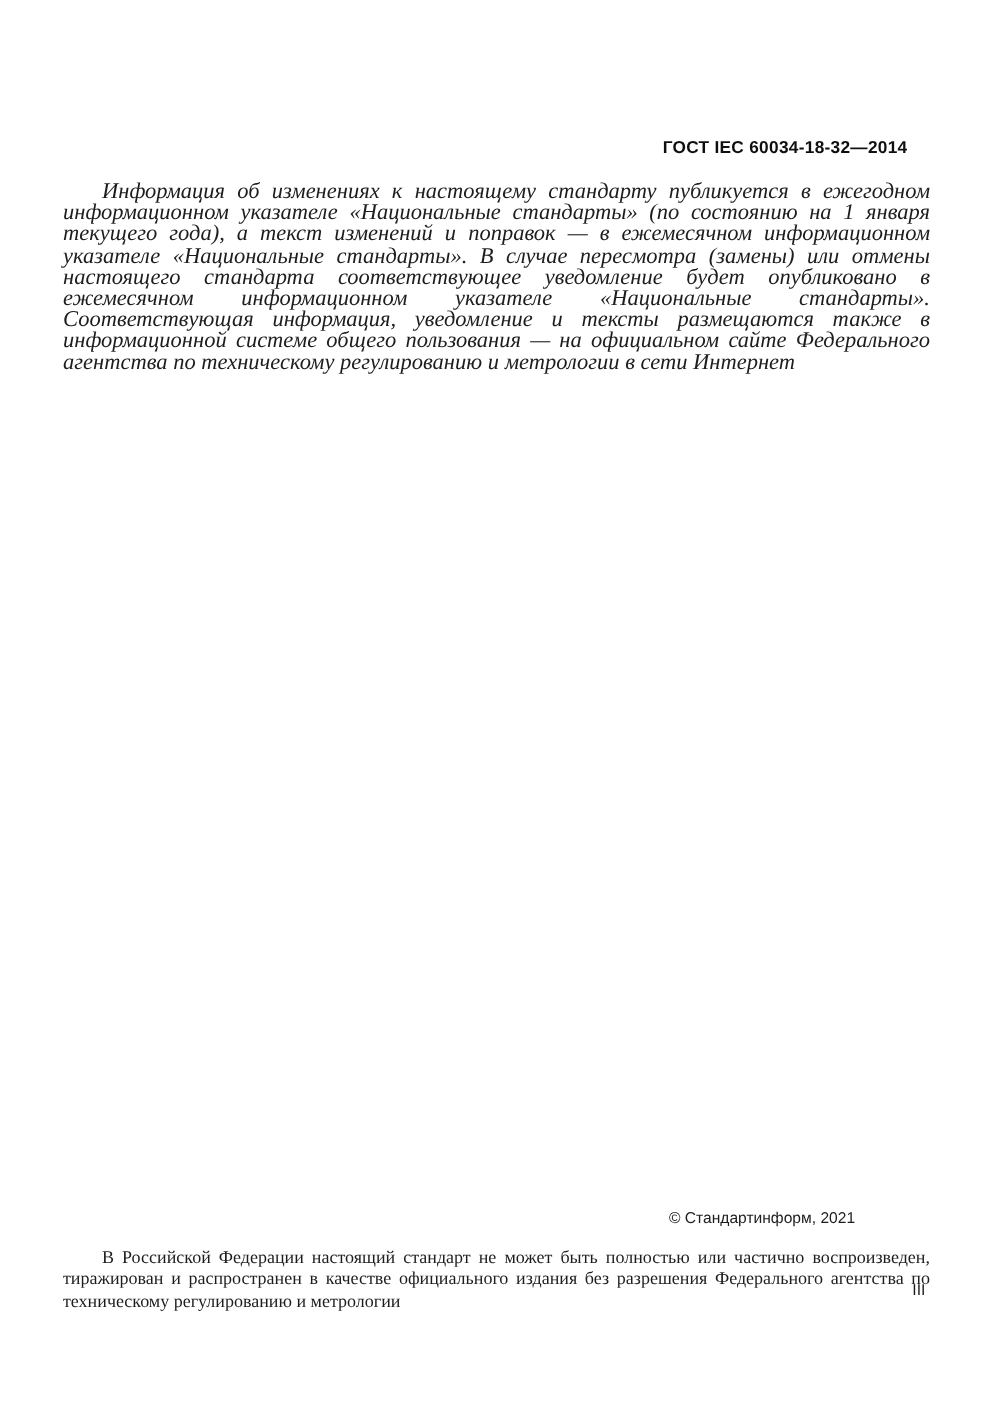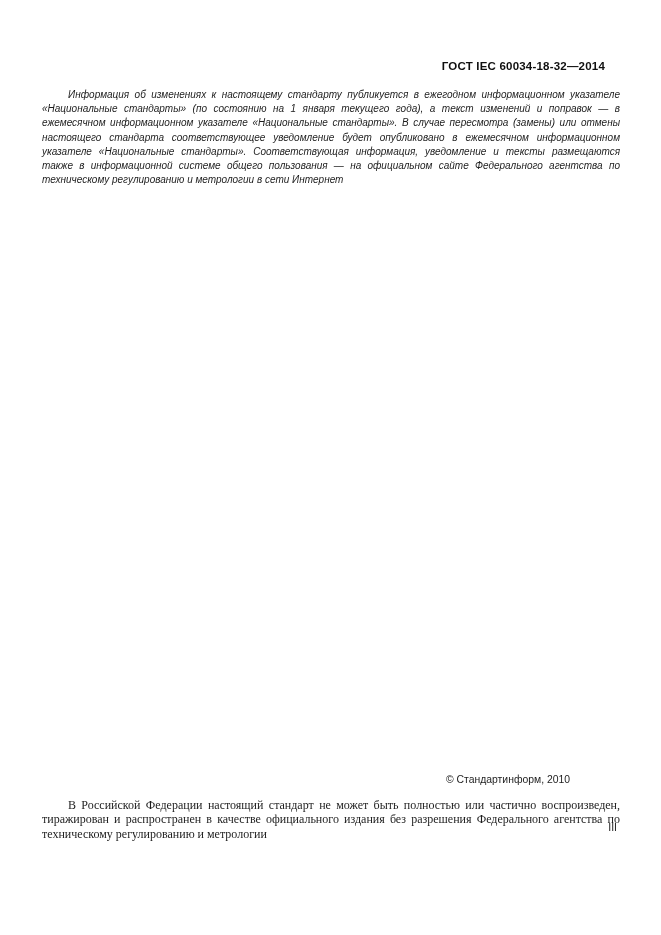--- a/index.html
+++ b/index.html
@@ -14,41 +14,43 @@
     font-family: "Liberation Sans", sans-serif;
     color: #1b1b1b;
     overflow: hidden;
   }
   .page {
     position: absolute;
     inset: 0;
     width: 661px;
     height: 669px;
     background: #ffffff;
+    margin-top: 33px;
   }
   .header-standard {
     position: absolute;
     top: 60px;
     right: 56px;
     font-size: 11.5px;
     font-weight: bold;
     letter-spacing: 0.2px;
     color: #0f0f0f;
     white-space: nowrap;
   }
   .notice-block {
     position: absolute;
     top: 88px;
     left: 42px;
     width: 578px;
     font-style: italic;
-    font-size: 10px;
+    font-size: 15px;
     line-height: 14.2px;
     text-align: justify;
     color: #1d1d1d;
+    font-family: Liberation Serif, serif;
   }
   .notice-block p {
     margin: 0;
     text-indent: 26px;
   }
   .copyright {
     position: absolute;
     top: 774px;
     left: 446px;
     font-size: 10.4px;
@@ -82,21 +84,21 @@
 <body>
 
 <div class="page">
 
   <div class="header-standard">ГОСТ IEC 60034-18-32—2014</div>
 
   <div class="notice-block">
     <p>Информация об изменениях к настоящему стандарту публикуется в ежегодном информационном указателе «Национальные стандарты» (по состоянию на 1 января текущего года), а текст изменений и поправок — в ежемесячном информационном указателе «Национальные стандарты». В случае пересмотра (замены) или отмены настоящего стандарта соответствующее уведомление будет опубликовано в ежемесячном информационном указателе «Национальные стандарты». Соответствующая информация, уведомление и тексты размещаются также в информационной системе общего пользования — на официальном сайте Федерального агентства по техническому регулированию и метрологии в сети Интернет</p>
   </div>
 
-  <div class="copyright">© Стандартинформ, 2010</div>
+  <div class="copyright">© Стандартинформ, 2021</div>
 
   <div class="footer-block">
     <p>В Российской Федерации настоящий стандарт не может быть полностью или частично воспроизведен, тиражирован и распространен в качестве официального издания без разрешения Федерального агентства по техническому регулированию и метрологии</p>
   </div>
 
   <div class="page-number">III</div>
 
 </div>
 
 </body></html>

